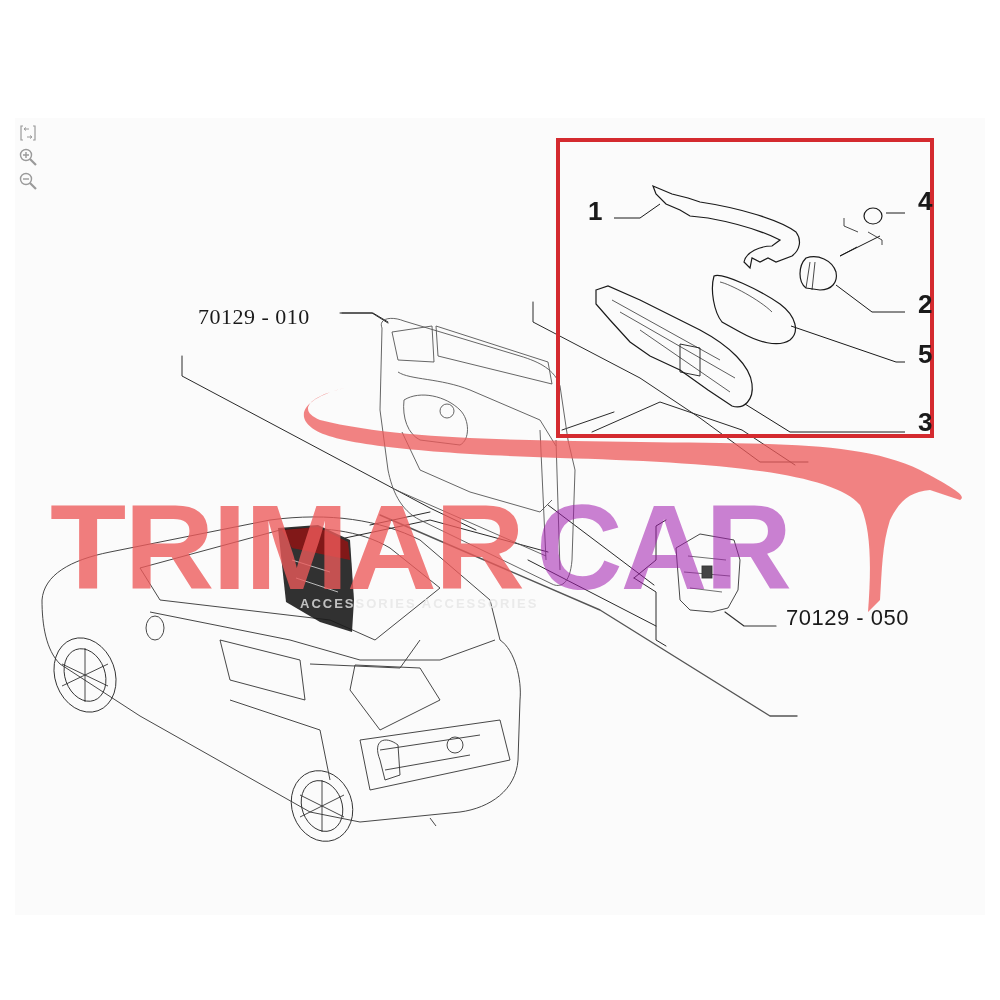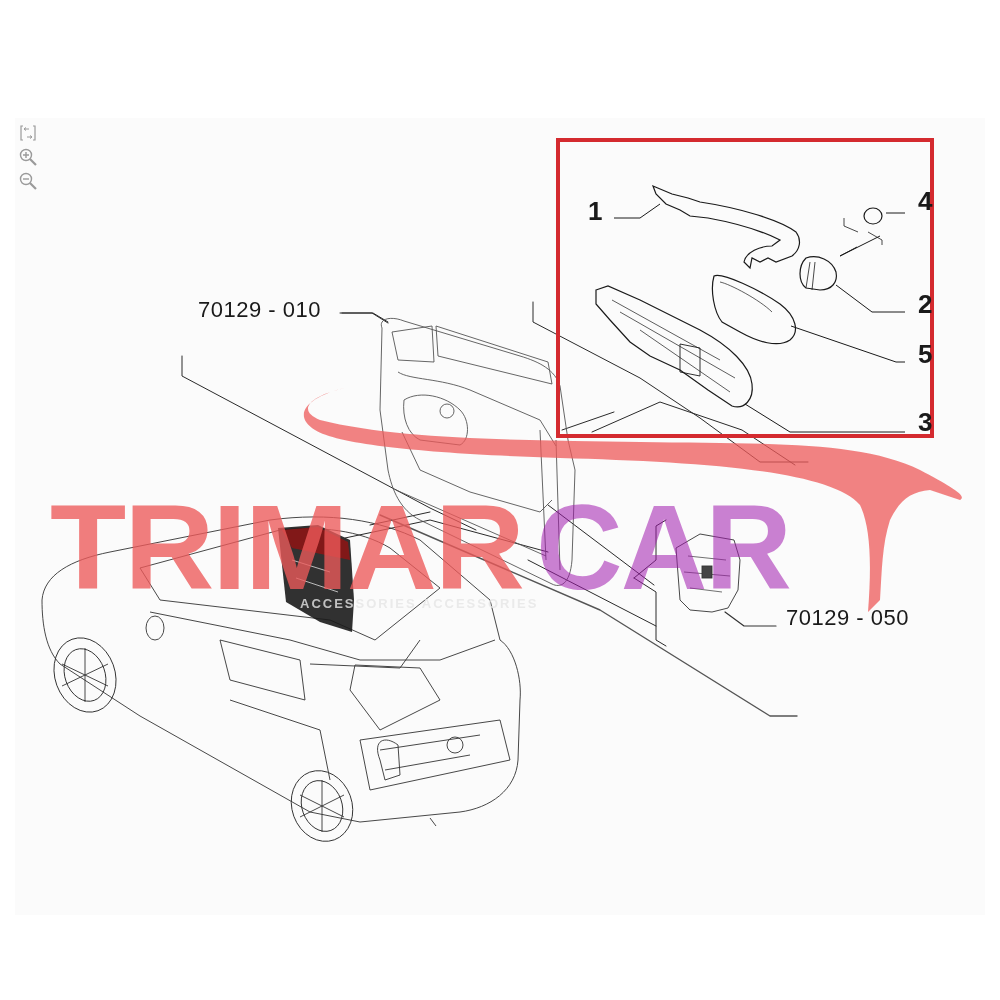--- a/index.html
+++ b/index.html
@@ -142,20 +142,20 @@
 
   <rect x="558" y="140" width="374" height="296" fill="none" stroke="#d42a2f" stroke-width="4"></rect>
 
   <path d="M345 388 C310 396 296 410 320 420 C400 440 520 440 640 442 C760 444 860 440 920 470 C950 486 968 496 960 500 L930 490 C910 492 900 500 890 520 C882 545 882 570 880 600 L868 612 C872 560 870 526 860 505 C830 470 700 462 560 458 C440 454 340 446 315 430 C290 414 310 396 345 388 Z" fill="#ee5a5a" opacity="0.75"></path>
 </svg>
 
 <div class="wm wm-red">TRIMAR</div>
 <div class="wm wm-ghost">CAR</div>
 <div class="wm wm-sub">ACCESSORIES ACCESSORIES</div>
 
-<div class="callout ref" style="left:198px;top:297px;">70129 - 010</div>
+<div class="callout ref" style="left:198px;top:304px;font-family:Liberation Serif, serif;">70129 - 010</div>
 <div class="callout ref" style="left:786px;top:605px;">70129 -  050</div>
 
 <div class="callout num" style="left:588px;top:196px;">1</div>
 <div class="callout num" style="left:918px;top:186px;">4</div>
 <div class="callout num" style="left:918px;top:289px;">2</div>
 <div class="callout num" style="left:918px;top:339px;">5</div>
 <div class="callout num" style="left:918px;top:407px;">3</div>
 
 </body></html>

